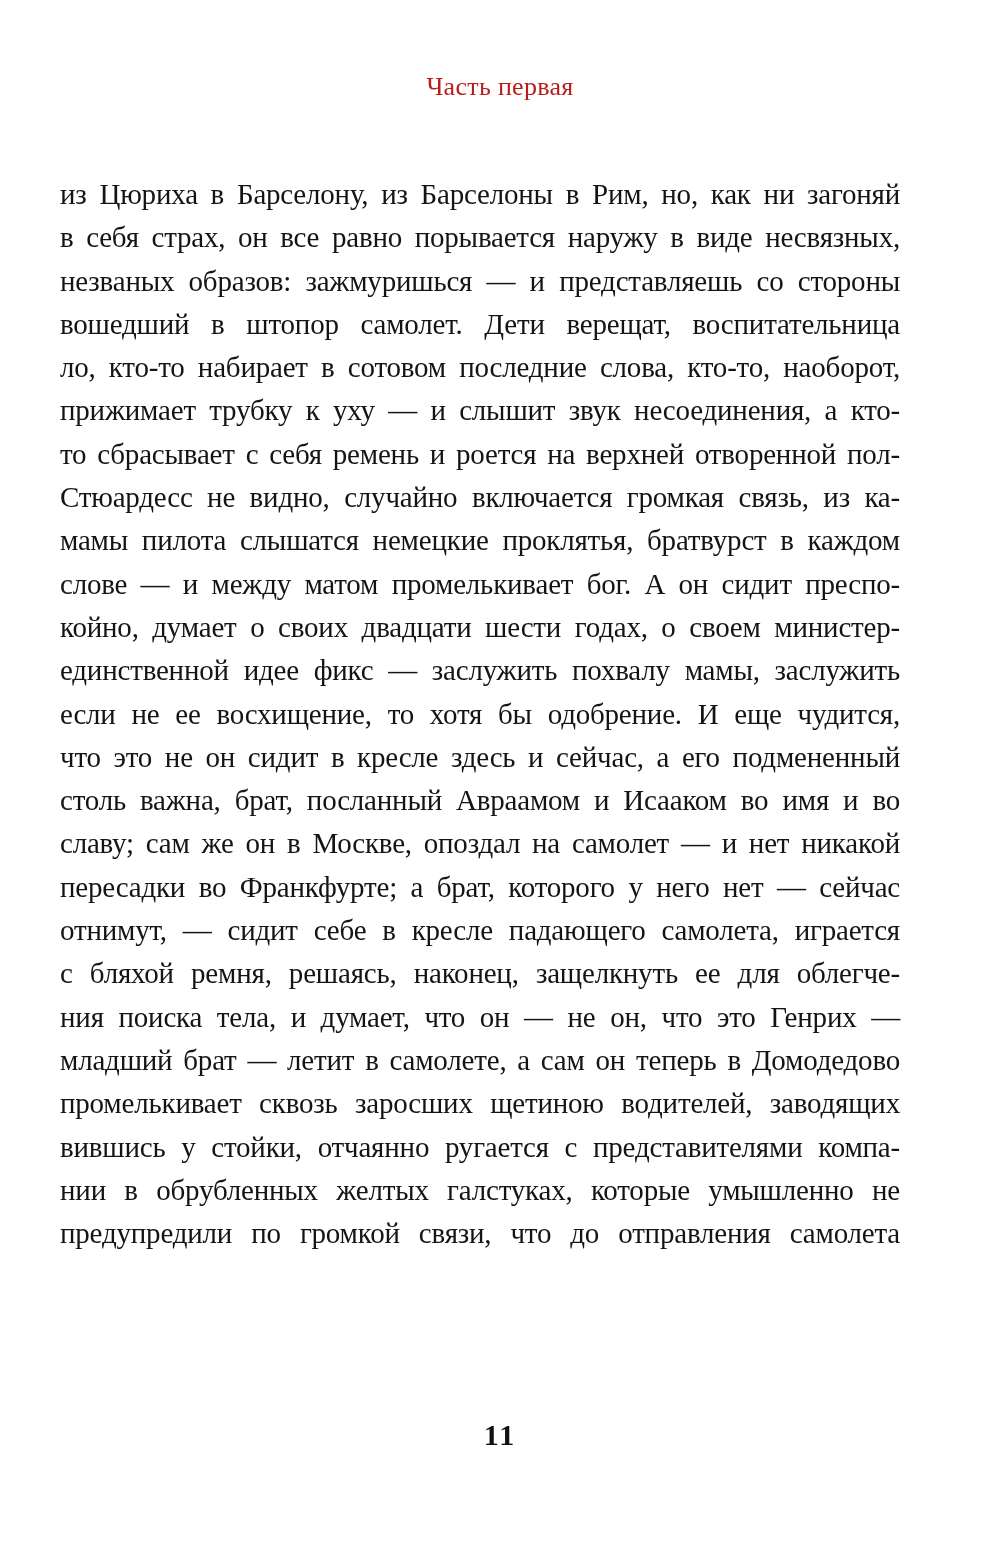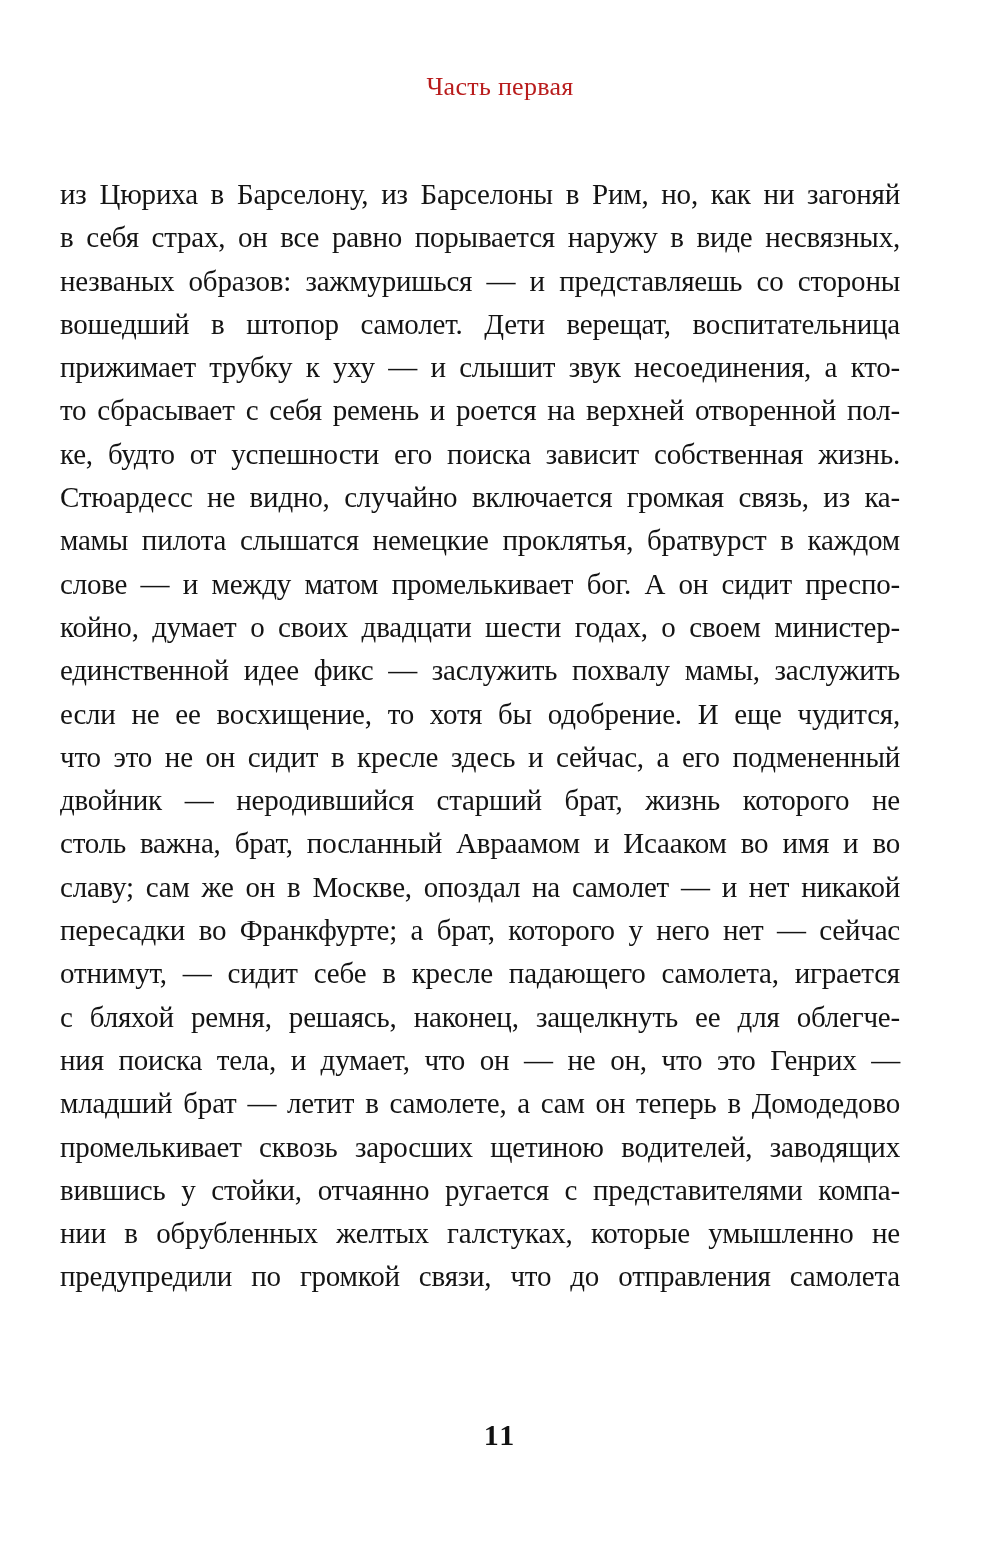--- a/index.html
+++ b/index.html
@@ -56,31 +56,30 @@
 </head>
 <body>
 
 <div class="running-head">Часть первая</div>
 
 <div class="text-block">
   <span class="line">из Цюриха в Барселону, из Барселоны в Рим, но, как ни загоняй</span>
   <span class="line">в себя страх, он все равно порывается наружу в виде несвязных,</span>
   <span class="line">незваных образов: зажмуришься — и представляешь со стороны</span>
   <span class="line">вошедший в штопор самолет. Дети верещат, воспитательница</span>
+  <span class="line">ло, кто-то набирает в сотовом последние слова, кто-то, наоборот,</span>
   <span class="line">прижимает трубку к уху — и слышит звук несоединения, а кто-</span>
   <span class="line">то сбрасывает с себя ремень и роется на верхней отворенной пол-</span>
-  <span class="line">ке, будто от успешности его поиска зависит собственная жизнь.</span>
   <span class="line">Стюардесс не видно, случайно включается громкая связь, из ка-</span>
   <span class="line">мамы пилота слышатся немецкие проклятья, братвурст в каждом</span>
   <span class="line">слове — и между матом промелькивает бог. А он сидит преспо-</span>
   <span class="line">койно, думает о своих двадцати шести годах, о своем министер-</span>
   <span class="line">единственной идее фикс — заслужить похвалу мамы, заслужить</span>
   <span class="line">если не ее восхищение, то хотя бы одобрение. И еще чудится,</span>
   <span class="line">что это не он сидит в кресле здесь и сейчас, а его подмененный</span>
-  <span class="line">двойник — неродившийся старший брат, жизнь которого не</span>
   <span class="line">столь важна, брат, посланный Авраамом и Исааком во имя и во</span>
   <span class="line">славу; сам же он в Москве, опоздал на самолет — и нет никакой</span>
   <span class="line">пересадки во Франкфурте; а брат, которого у него нет — сейчас</span>
   <span class="line">отнимут, — сидит себе в кресле падающего самолета, играется</span>
   <span class="line">с бляхой ремня, решаясь, наконец, защелкнуть ее для облегче-</span>
   <span class="line">ния поиска тела, и думает, что он — не он, что это Генрих —</span>
   <span class="line">младший брат — летит в самолете, а сам он теперь в Домодедово</span>
   <span class="line">промелькивает сквозь заросших щетиною водителей, заводящих</span>
   <span class="line">вившись у стойки, отчаянно ругается с представителями компа-</span>
   <span class="line">нии в обрубленных желтых галстуках, которые умышленно не</span>

